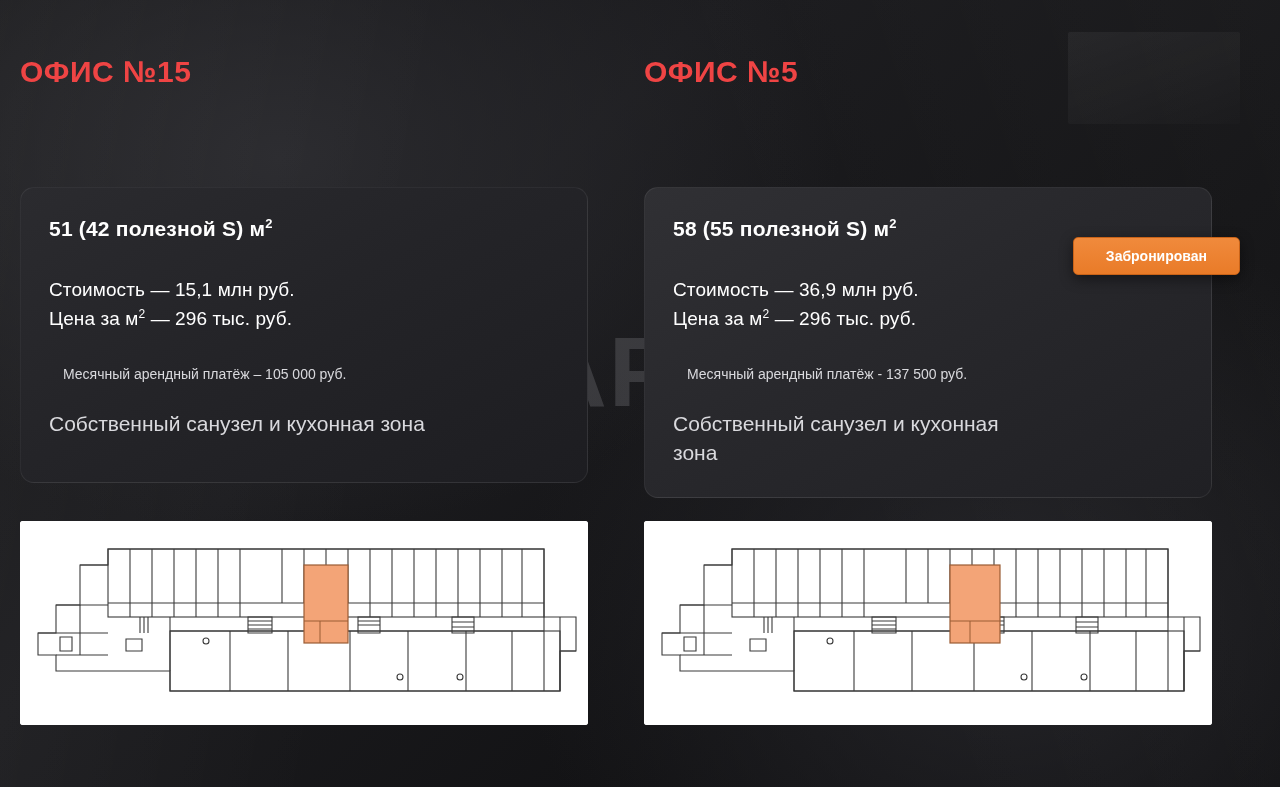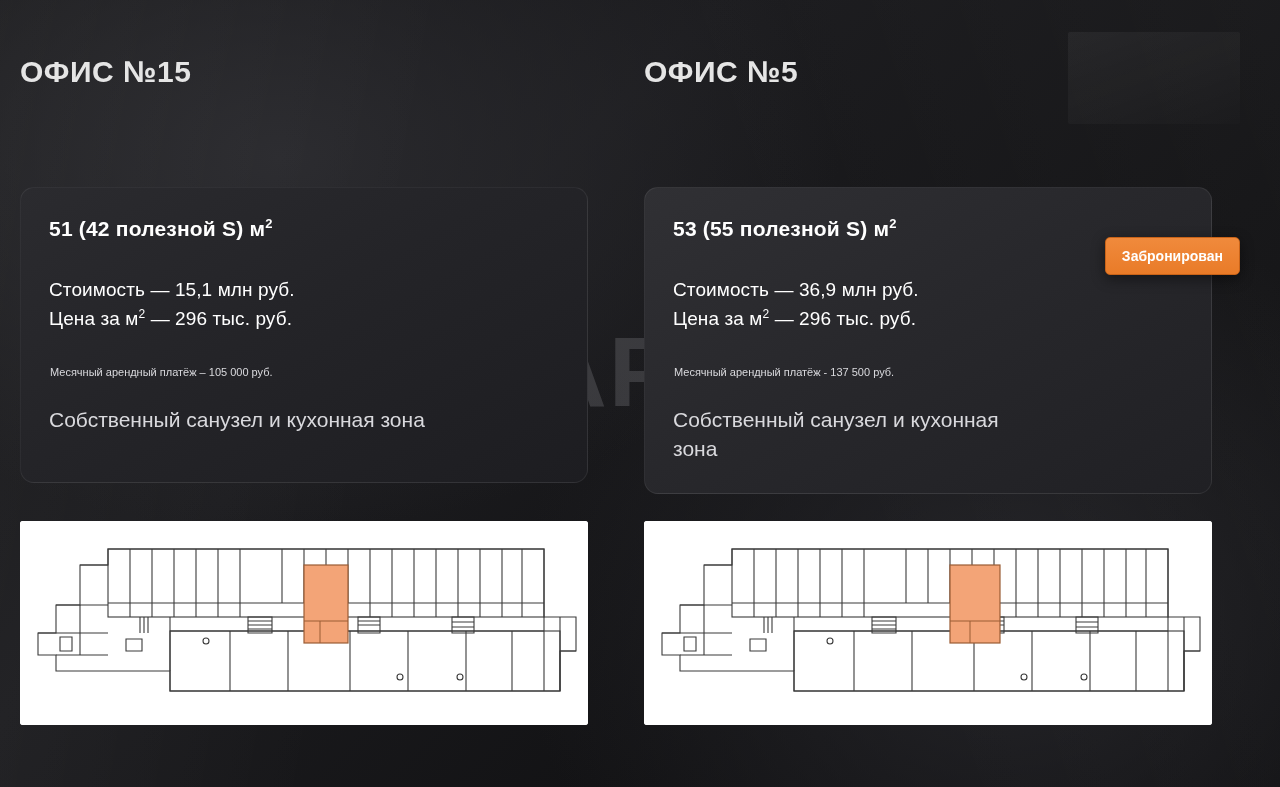--- a/index.html
+++ b/index.html
@@ -84,21 +84,21 @@
   }
   .col-left  { left: 20px; }
   .col-right { left: 644px; }
 
   .office-title {
     position: absolute;
     top: 55px;
     font-size: 30px;
     font-weight: bold;
     letter-spacing: 0.5px;
-    color: #e5e5e5;
+    color: #ef4444;
     font-family: "Liberation Sans", sans-serif;
   }
 
   .info-card {
     position: absolute;
     top: 187px;
     width: 100%;
     box-sizing: border-box;
     border-radius: 14px;
     background: linear-gradient(150deg, #2b2b2f 0%, #242428 45%, #1d1d21 100%);
@@ -123,23 +123,23 @@
     font-size: 19px;
     font-weight: normal;
     color: #ffffff;
     margin: 0 0 6px 0;
     letter-spacing: 0.1px;
   }
   .price-line:last-of-type { margin-bottom: 0; }
   .price-line sup { font-size: 12px; }
 
   .rent {
-    font-size: 11px;
+    font-size: 14px;
     color: #d9d9dd;
-    margin: 36px 0 0 1px;
+    margin: 36px 0 0 14px;
     font-weight: normal;
   }
   .extra {
     font-size: 21px;
     color: #d9d9dd;
     margin: 28px 0 0 0;
     font-weight: normal;
     max-width: 330px;
     line-height: 1.35;
   }
@@ -149,21 +149,21 @@
   .badge {
     position: absolute;
     right: -28px;
     top: 237px;
     background: linear-gradient(180deg, #f08a3c 0%, #e97b28 100%);
     border: 1px solid #c96318;
     border-radius: 5px;
     color: #ffffff;
     font-size: 14px;
     font-weight: bold;
-    padding: 10px 16px;
+    padding: 10px 32px;
     box-shadow: 0 4px 14px rgba(0,0,0,0.45);
     white-space: nowrap;
   }
 
   
   .plan {
     position: absolute;
     top: 521px;
     width: 100%;
     height: 204px;
@@ -254,21 +254,21 @@
       </svg>
     </div>
   </div>
 
   <div class="col col-right">
 
     <div class="office-title">ОФИС №5</div>
 
     <div class="info-card card-right">
       <p class="area">
-        <span>53 (55 полезной S) м</span><sup>2</sup>
+        <span>58 (55 полезной S) м</span><sup>2</sup>
       </p>
       <p class="price-line">Стоимость — 36,9 млн руб.</p>
       <p class="price-line">
         <span>Цена за м</span><sup>2</sup><span> — 296 тыс. руб.</span>
       </p>
       <p class="rent">Месячный арендный платёж - 137 500 руб.</p>
       <p class="extra">Собственный санузел и кухонная зона</p>
     </div>
 
     <div class="badge">Забронирован</div>

